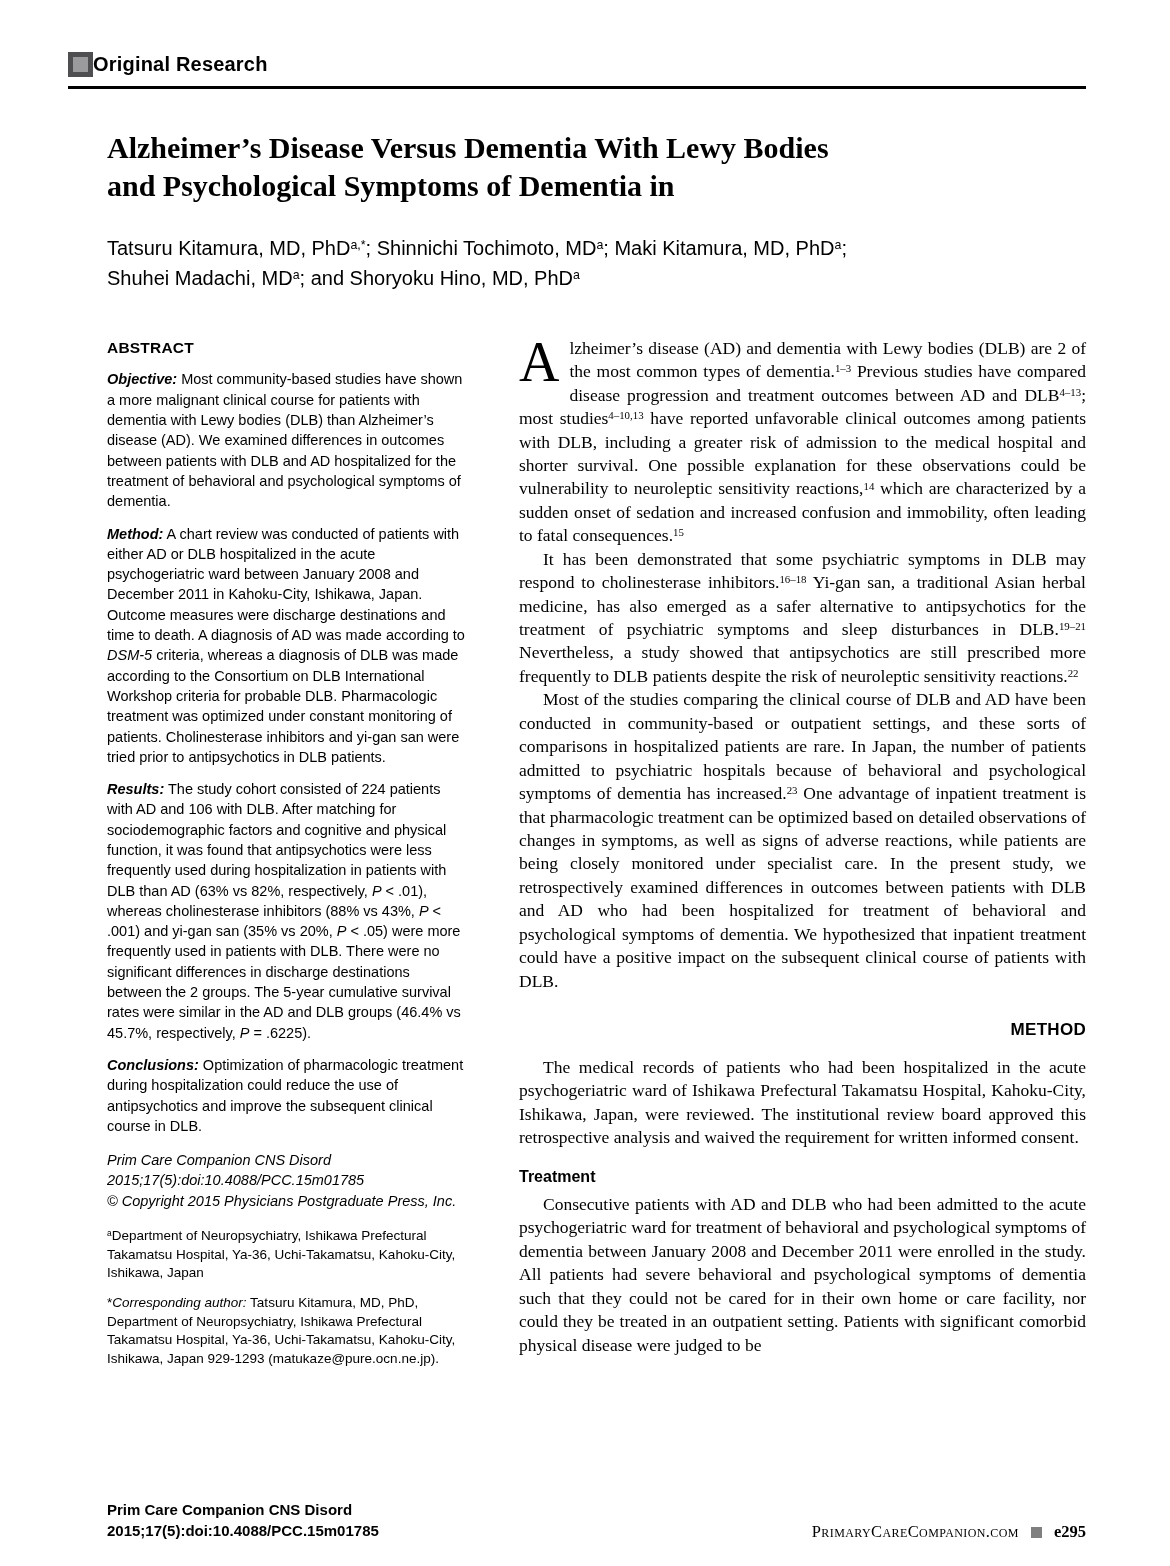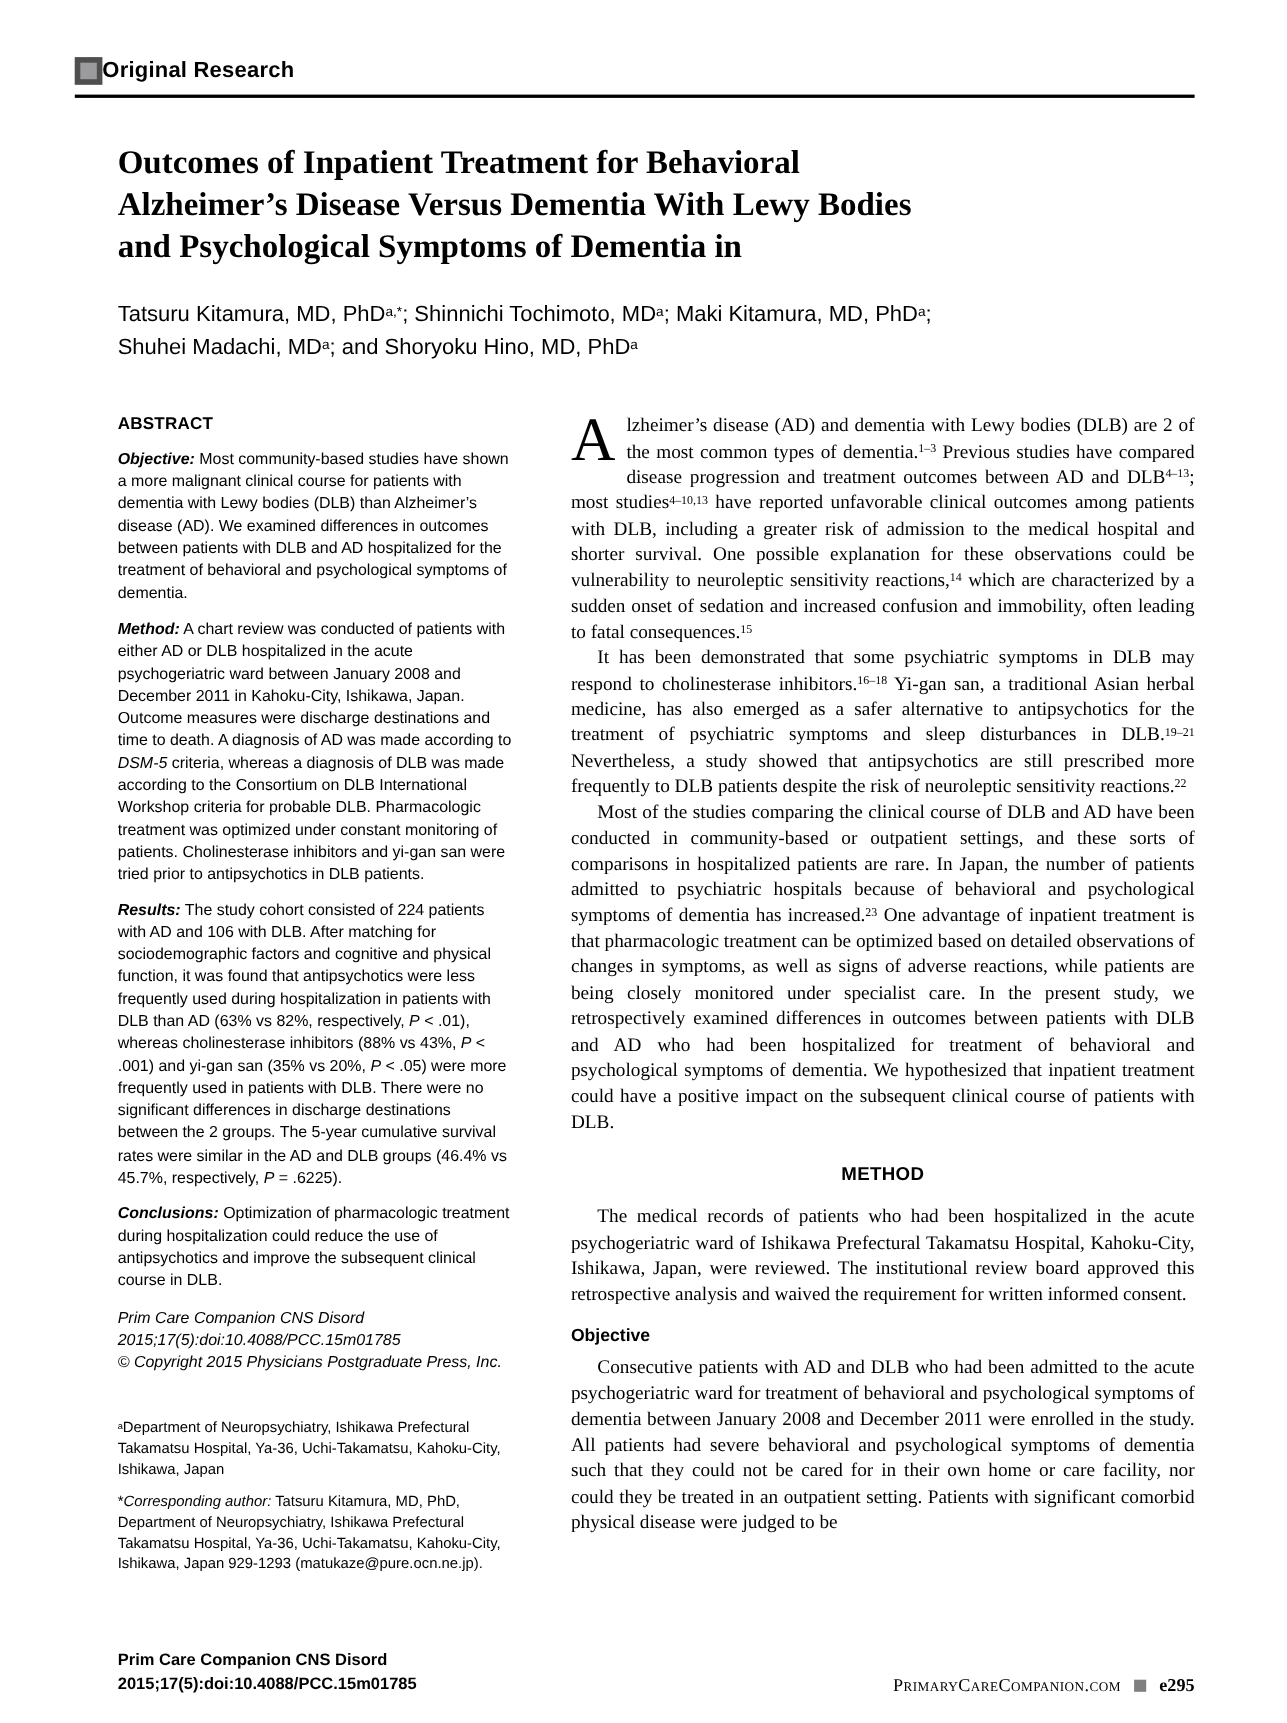--- a/index.html
+++ b/index.html
@@ -37,34 +37,34 @@
     font-family: "Liberation Serif", serif;
     font-size: 17.5px; line-height: 1.34;
     text-align: justify;
   }
 
   
   .abs-heading { font-size: 15.5px; font-weight: 700; margin: 0 0 11px; letter-spacing: 0.2px; }
   .abs-section { margin: 0 0 12px; }
   .abs-label { font-weight: 700; font-style: italic; }
   .journal-citation { font-style: italic; margin-top: 14px; }
-  .affiliations { margin-top: 40px; font-size: 13.5px; line-height: 1.38; }
+  .affiliations { margin-top: 16px; font-size: 13.5px; line-height: 1.38; }
   .aff-line { margin: 0 0 11px; }
 
   
   .body-p { margin: 0; text-indent: 24px; }
   .body-p.first { text-indent: 0; }
   .dropcap {
     float: left; font-size: 56px; line-height: 44px;
     padding: 3px 10px 0 0; font-family: "Liberation Serif", serif;
   }
   .body-h1 {
     font-family: "Liberation Sans", sans-serif;
     font-size: 17px; font-weight: 700;
-    margin: 26px 0 14px; text-align: center; text-indent: 0; letter-spacing: 0.3px;
+    margin: 26px 0 14px; text-align: right; text-indent: 0; letter-spacing: 0.3px;
   }
   .body-h2 {
     font-family: "Liberation Sans", sans-serif;
     font-size: 16px; font-weight: 700;
     margin: 16px 0 6px; text-align: left; text-indent: 0;
   }
   sup { font-size: 62%; line-height: 0; position: relative; vertical-align: baseline; top: -0.45em; }
 
   
   .footer {
@@ -82,21 +82,20 @@
 
 <div class="page">
 
   <div class="kicker-row">
     <div class="kicker-icon"></div>
     <div class="kicker-text">Original Research</div>
   </div>
   <hr class="header-rule">
 
   <h1 class="article-title">
-    <span class="title-line">Outcomes of Inpatient Treatment for Behavioral</span>
     <span class="title-line">Alzheimer’s Disease Versus Dementia With Lewy Bodies</span>
     <span class="title-line">and Psychological Symptoms of Dementia in</span>
   </h1>
 
   <div class="authors">
     <div>Tatsuru Kitamura, MD, PhD<sup>a,*</sup>; Shinnichi Tochimoto, MD<sup>a</sup>; Maki Kitamura, MD, PhD<sup>a</sup>;</div>
     <div>Shuhei Madachi, MD<sup>a</sup>; and Shoryoku Hino, MD, PhD<sup>a</sup></div>
   </div>
 
   <div class="columns">
@@ -119,21 +118,21 @@
           <p class="aff-line">*<i>Corresponding author:</i> Tatsuru Kitamura, MD, PhD, Department of Neuropsychiatry, Ishikawa Prefectural Takamatsu Hospital, Ya-36, Uchi-Takamatsu, Kahoku-City, Ishikawa, Japan 929-1293 (matukaze@pure.ocn.ne.jp).</p>
         </div>
     </div>
 
     <div class="col-right">
         <p class="body-p first"><span class="dropcap">A</span>lzheimer’s disease (AD) and dementia with Lewy bodies (DLB) are 2 of the most common types of dementia.<sup>1–3</sup> Previous studies have compared disease progression and treatment outcomes between AD and DLB<sup>4–13</sup>; most studies<sup>4–10,13</sup> have reported unfavorable clinical outcomes among patients with DLB, including a greater risk of admission to the medical hospital and shorter survival. One possible explanation for these observations could be vulnerability to neuroleptic sensitivity reactions,<sup>14</sup> which are characterized by a sudden onset of sedation and increased confusion and immobility, often leading to fatal consequences.<sup>15</sup></p>
         <p class="body-p">It has been demonstrated that some psychiatric symptoms in DLB may respond to cholinesterase inhibitors.<sup>16–18</sup> Yi-gan san, a traditional Asian herbal medicine, has also emerged as a safer alternative to antipsychotics for the treatment of psychiatric symptoms and sleep disturbances in DLB.<sup>19–21</sup> Nevertheless, a study showed that antipsychotics are still prescribed more frequently to DLB patients despite the risk of neuroleptic sensitivity reactions.<sup>22</sup></p>
         <p class="body-p">Most of the studies comparing the clinical course of DLB and AD have been conducted in community-based or outpatient settings, and these sorts of comparisons in hospitalized patients are rare. In Japan, the number of patients admitted to psychiatric hospitals because of behavioral and psychological symptoms of dementia has increased.<sup>23</sup> One advantage of inpatient treatment is that pharmacologic treatment can be optimized based on detailed observations of changes in symptoms, as well as signs of adverse reactions, while patients are being closely monitored under specialist care. In the present study, we retrospectively examined differences in outcomes between patients with DLB and AD who had been hospitalized for treatment of behavioral and psychological symptoms of dementia. We hypothesized that inpatient treatment could have a positive impact on the subsequent clinical course of patients with DLB.</p>
         <h2 class="body-h1">METHOD</h2>
         <p class="body-p">The medical records of patients who had been hospitalized in the acute psychogeriatric ward of Ishikawa Prefectural Takamatsu Hospital, Kahoku-City, Ishikawa, Japan, were reviewed. The institutional review board approved this retrospective analysis and waived the requirement for written informed consent.</p>
-        <h3 class="body-h2">Objective</h3>
+        <h3 class="body-h2">Treatment</h3>
         <p class="body-p">Consecutive patients with AD and DLB who had been admitted to the acute psychogeriatric ward for treatment of behavioral and psychological symptoms of dementia between January 2008 and December 2011 were enrolled in the study. All patients had severe behavioral and psychological symptoms of dementia such that they could not be cared for in their own home or care facility, nor could they be treated in an outpatient setting. Patients with significant comorbid physical disease were judged to be</p>
       </div>
 
   </div>
 
   <div class="footer">
     <div class="footer-left">
       <div>Prim Care Companion CNS Disord</div>
       <div>2015;17(5):doi:10.4088/PCC.15m01785</div>
     </div>

